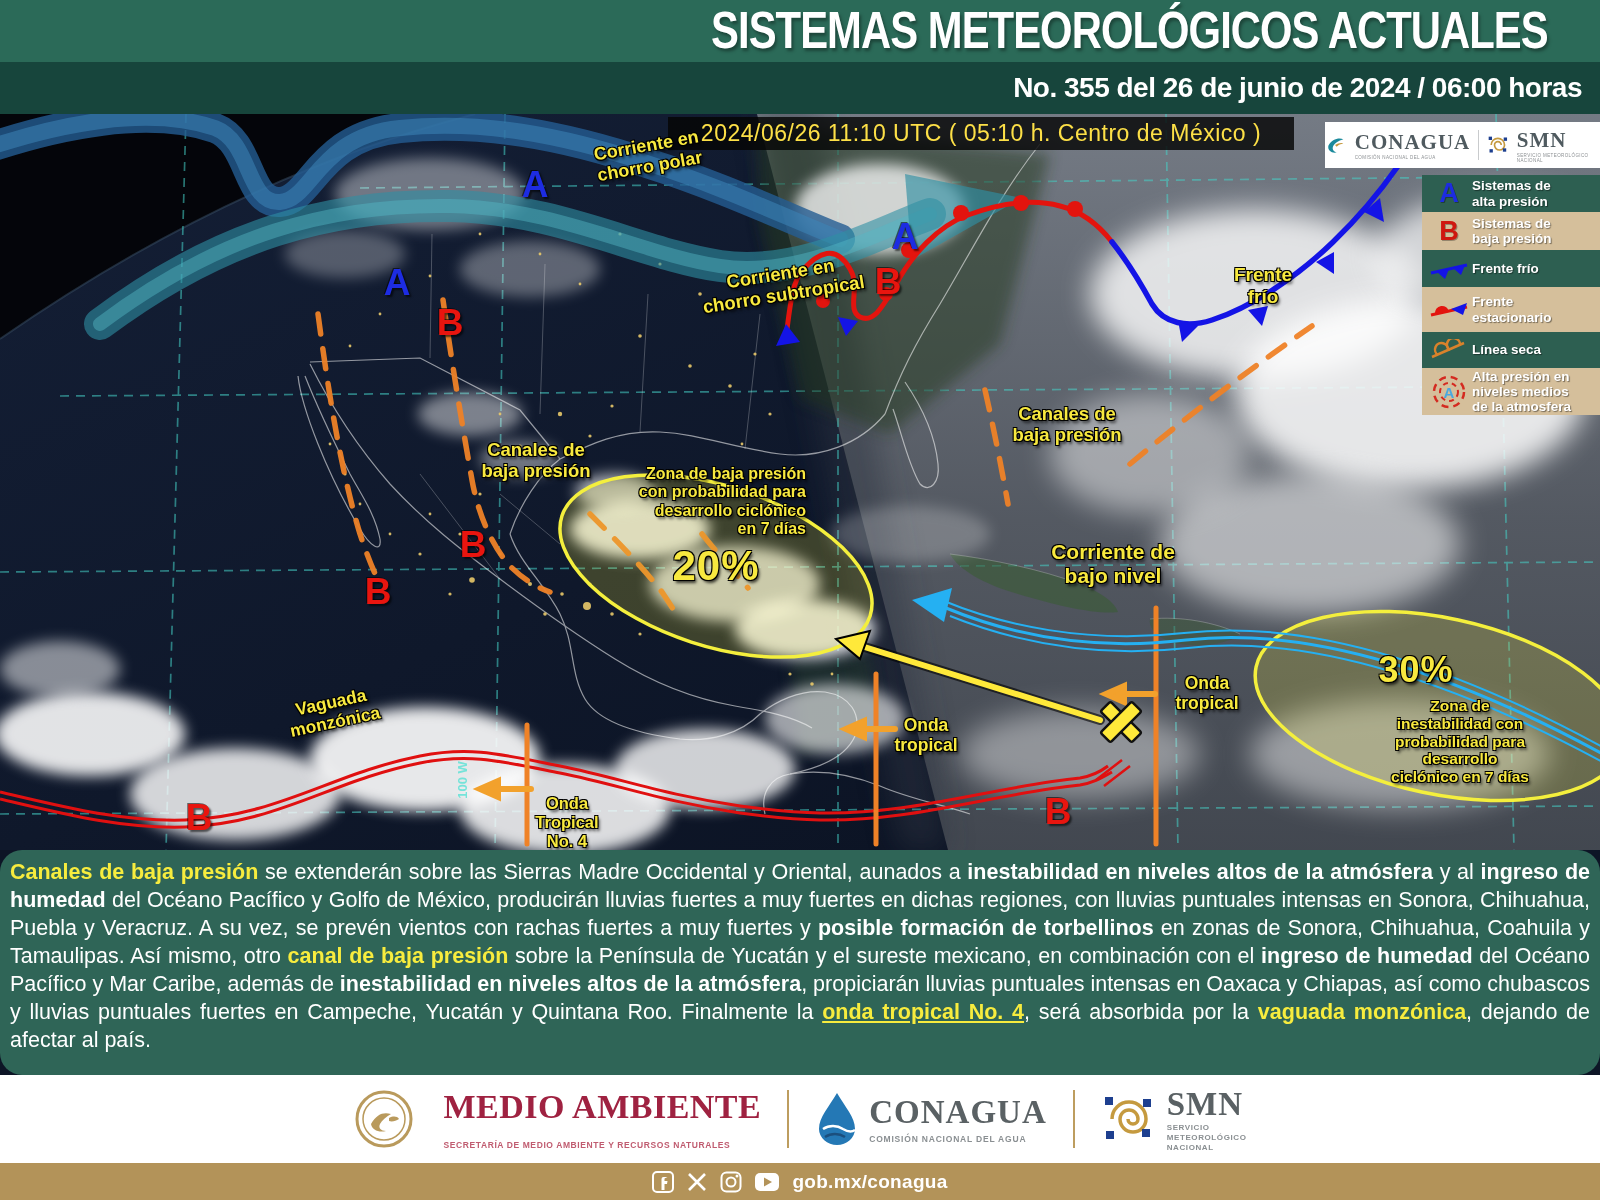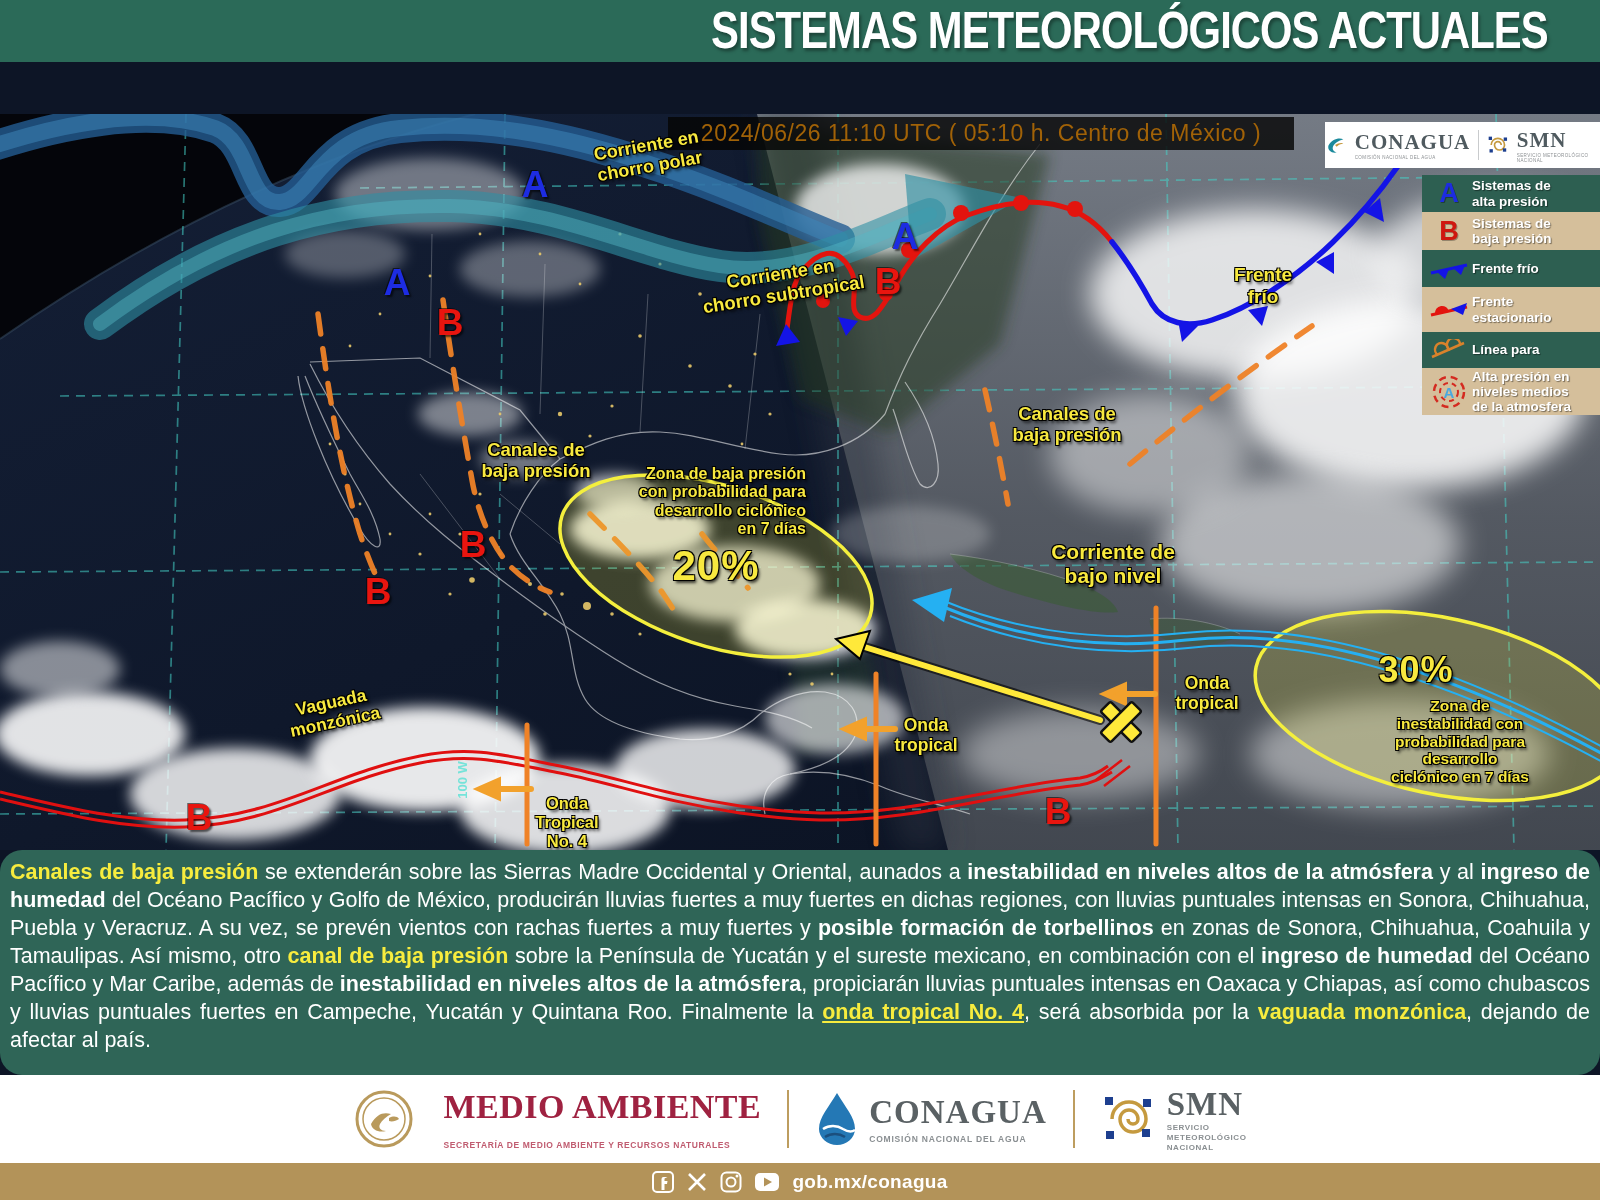--- a/index.html
+++ b/index.html
@@ -18,21 +18,21 @@
   .map{position:absolute;left:0;top:114px;width:1600px;height:736px;overflow:hidden;background:#0c1424;}
   .map svg.base{position:absolute;left:0;top:0;}
   .maplabel{position:absolute;color:#f8e93f;font-weight:800;line-height:1.15;white-space:pre-line;
             text-align:center;transform:translate(-50%,-50%);
             text-shadow:-1px -1px 0 #000,1px -1px 0 #000,-1px 1px 0 #000,1px 1px 0 #000,2px 3px 3px rgba(0,0,0,.7);}
   .marker{position:absolute;transform:translate(-50%,-50%);font-size:37px;font-weight:900;
           text-shadow:-1px -1px 0 rgba(0,0,0,.55),2px 2px 2px rgba(0,0,0,.6);}
   .marker.high{color:#1d2ce2;}
   .marker.low{color:#e8150f;}
   .timestamp{position:absolute;left:668px;top:3px;width:626px;height:33px;background:rgba(5,5,5,.82);
-             color:#a16207;font-size:23px;font-weight:500;display:flex;align-items:center;justify-content:center;
+             color:#fde047;font-size:23px;font-weight:500;display:flex;align-items:center;justify-content:center;
              letter-spacing:.5px;white-space:nowrap;}
   .logobox{position:absolute;left:1325px;top:8px;width:275px;height:46px;background:#fff;
            display:flex;align-items:center;justify-content:center;gap:8px;}
   .logobox .word{font-family:"Liberation Serif",serif;font-weight:700;color:#4f5a5f;font-size:21px;letter-spacing:1px;}
   .logobox .sub{font-size:4.5px;color:#8b8f92;letter-spacing:.4px;}
   .logobox .vdiv{width:1px;height:30px;background:#c9cbcd;}
   
   .legend{position:absolute;left:1422px;top:61px;width:178px;}
   .legend .row{display:flex;align-items:center;box-sizing:border-box;padding:3px 4px;}
   .legend .row.g{background:#2d5f51;}
@@ -68,20 +68,23 @@
   .social .url{color:#fff;font-weight:800;font-size:19px;letter-spacing:.3px;}
   .social svg{display:block;}
 </style>
 </head>
 <body>
 
 <div class="page">
 
   <div class="titlebar">
     <h1>SISTEMAS METEOROLÓGICOS ACTUALES</h1>
+  </div>
+  <div class="subbar">
+    <div>No. 355 del 26 de junio de 2024 / 06:00 horas</div>
   </div>
 
   <div class="map">
 
     <svg class="base" width="1600" height="736" viewBox="0 0 1600 736">
       <defs>
         <linearGradient id="nightg" x1="0" y1="0" x2="1" y2="1">
           <stop offset="0" stop-color="#141f36"></stop>
             <stop offset="1" stop-color="#0a1120"></stop>
         </linearGradient>
@@ -360,21 +363,21 @@
 estacionario</div>
       </div>
       <div class="row g" style="height:36px">
         <div class="ic">
           <svg width="38" height="22" viewBox="0 0 38 22">
             <path d="M2,18 L34,4" stroke="#d9822b" stroke-width="2.5" fill="none"></path>
             <path d="M8,16 a6.5,6.5 0 1,1 10,-5" stroke="#d9822b" stroke-width="2.5" fill="none"></path>
             <path d="M20,11 a6.5,6.5 0 1,1 10,-5" stroke="#d9822b" stroke-width="2.5" fill="none"></path>
           </svg>
         </div>
-        <div class="lb">Línea para</div>
+        <div class="lb">Línea seca</div>
       </div>
       <div class="row t" style="height:47px">
         <div class="ic">
           <svg width="36" height="36" viewBox="0 0 36 36">
             <circle cx="18" cy="18" r="15" fill="none" stroke="#d42a20" stroke-width="2.5" stroke-dasharray="7 5"></circle>
             <circle cx="18" cy="18" r="9" fill="none" stroke="#d42a20" stroke-width="2" stroke-dasharray="5 4"></circle>
             <text x="18" y="24" text-anchor="middle" font-size="15" font-weight="900" fill="#4aa8e0" font-family="Liberation Sans, sans-serif">A</text>
           </svg>
         </div>
         <div class="lb">Alta presión en

